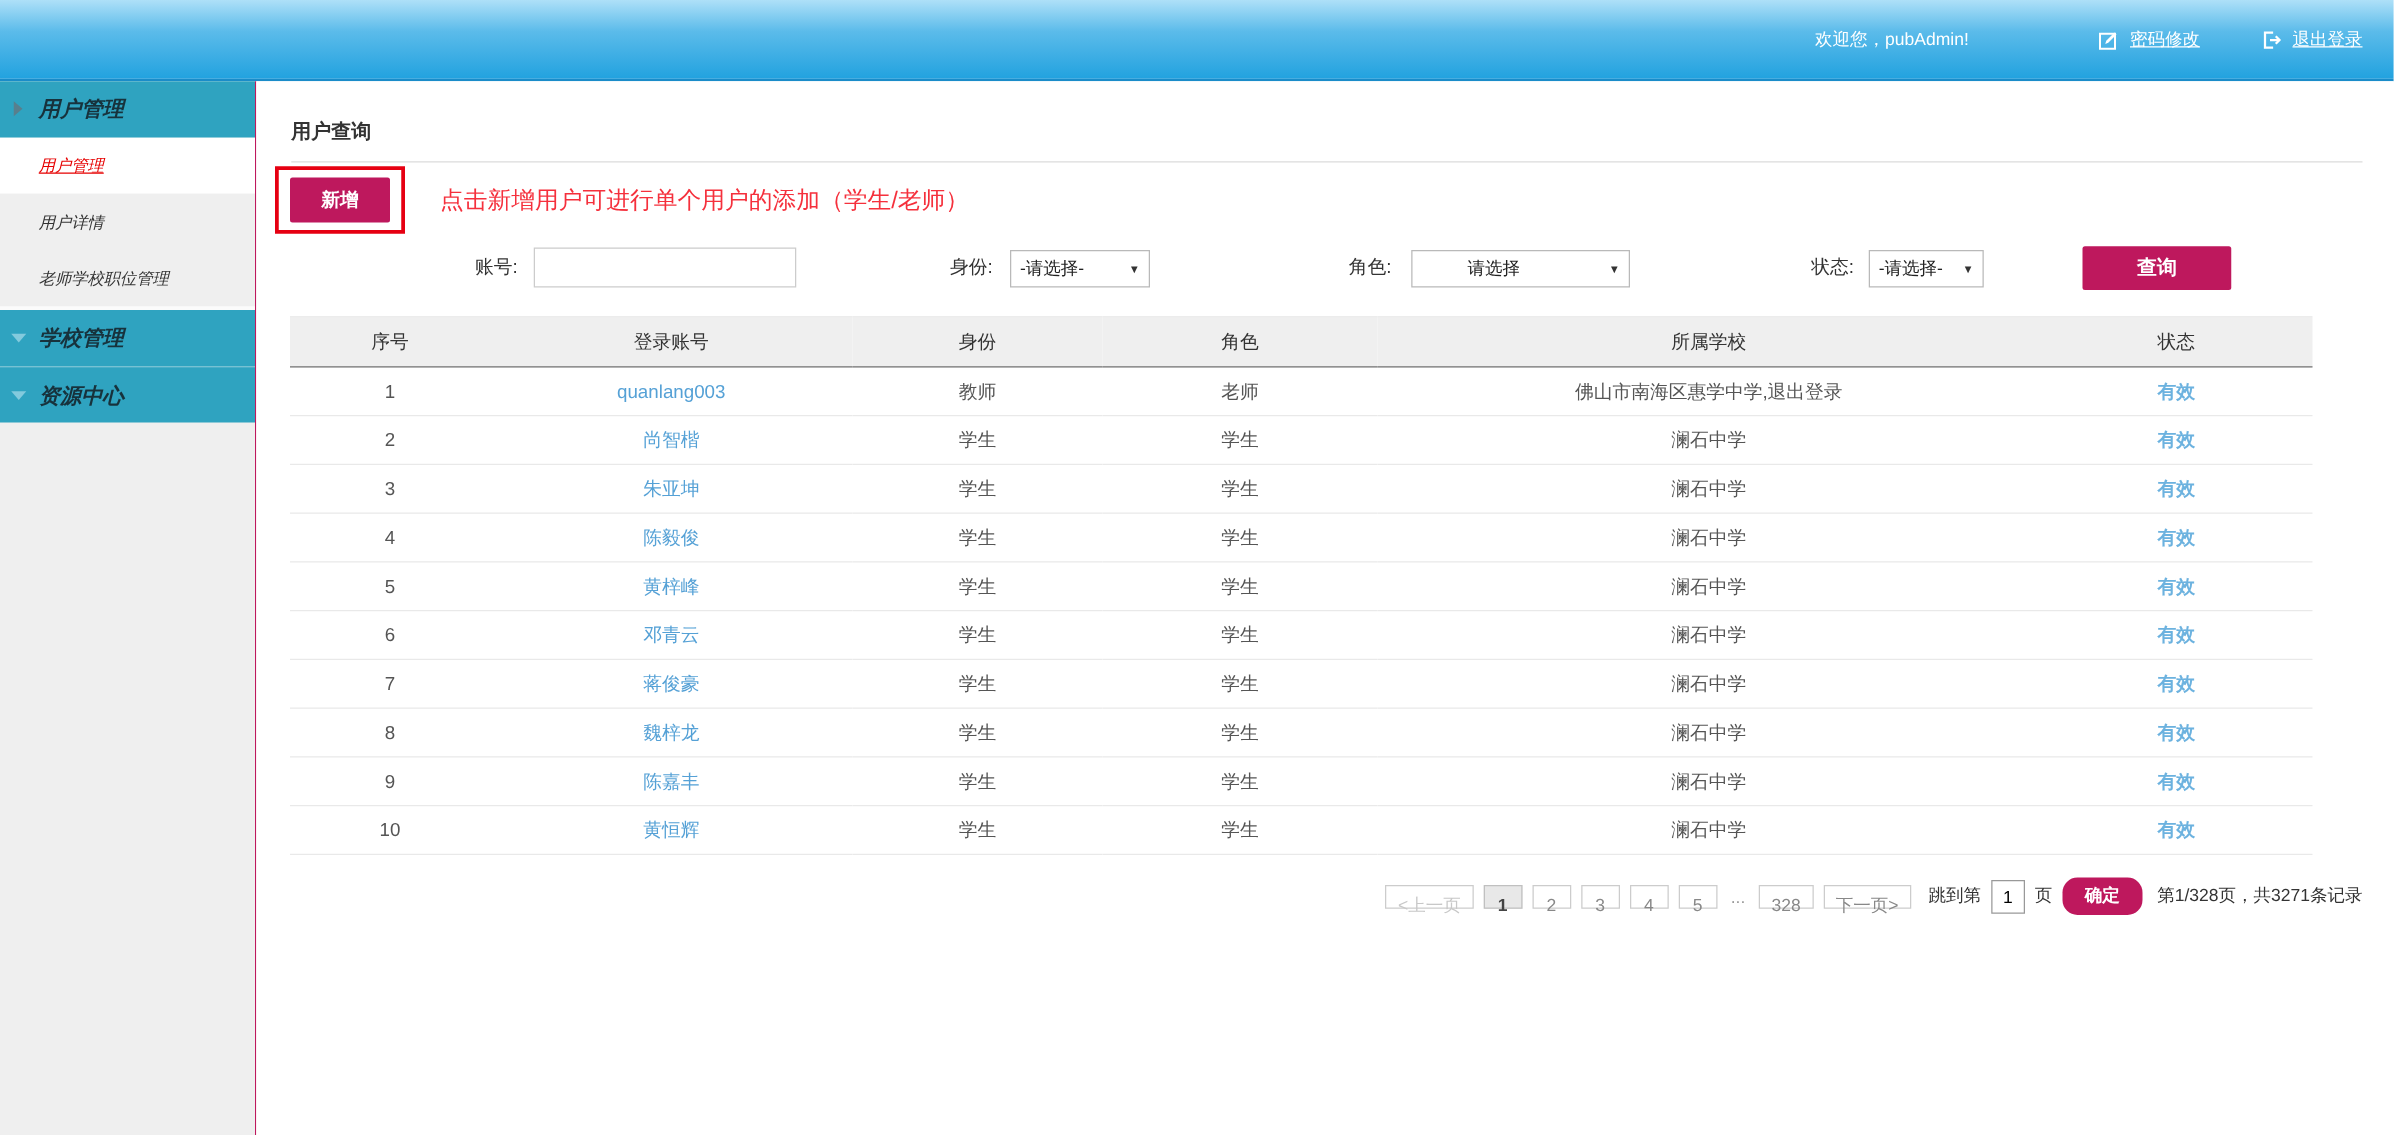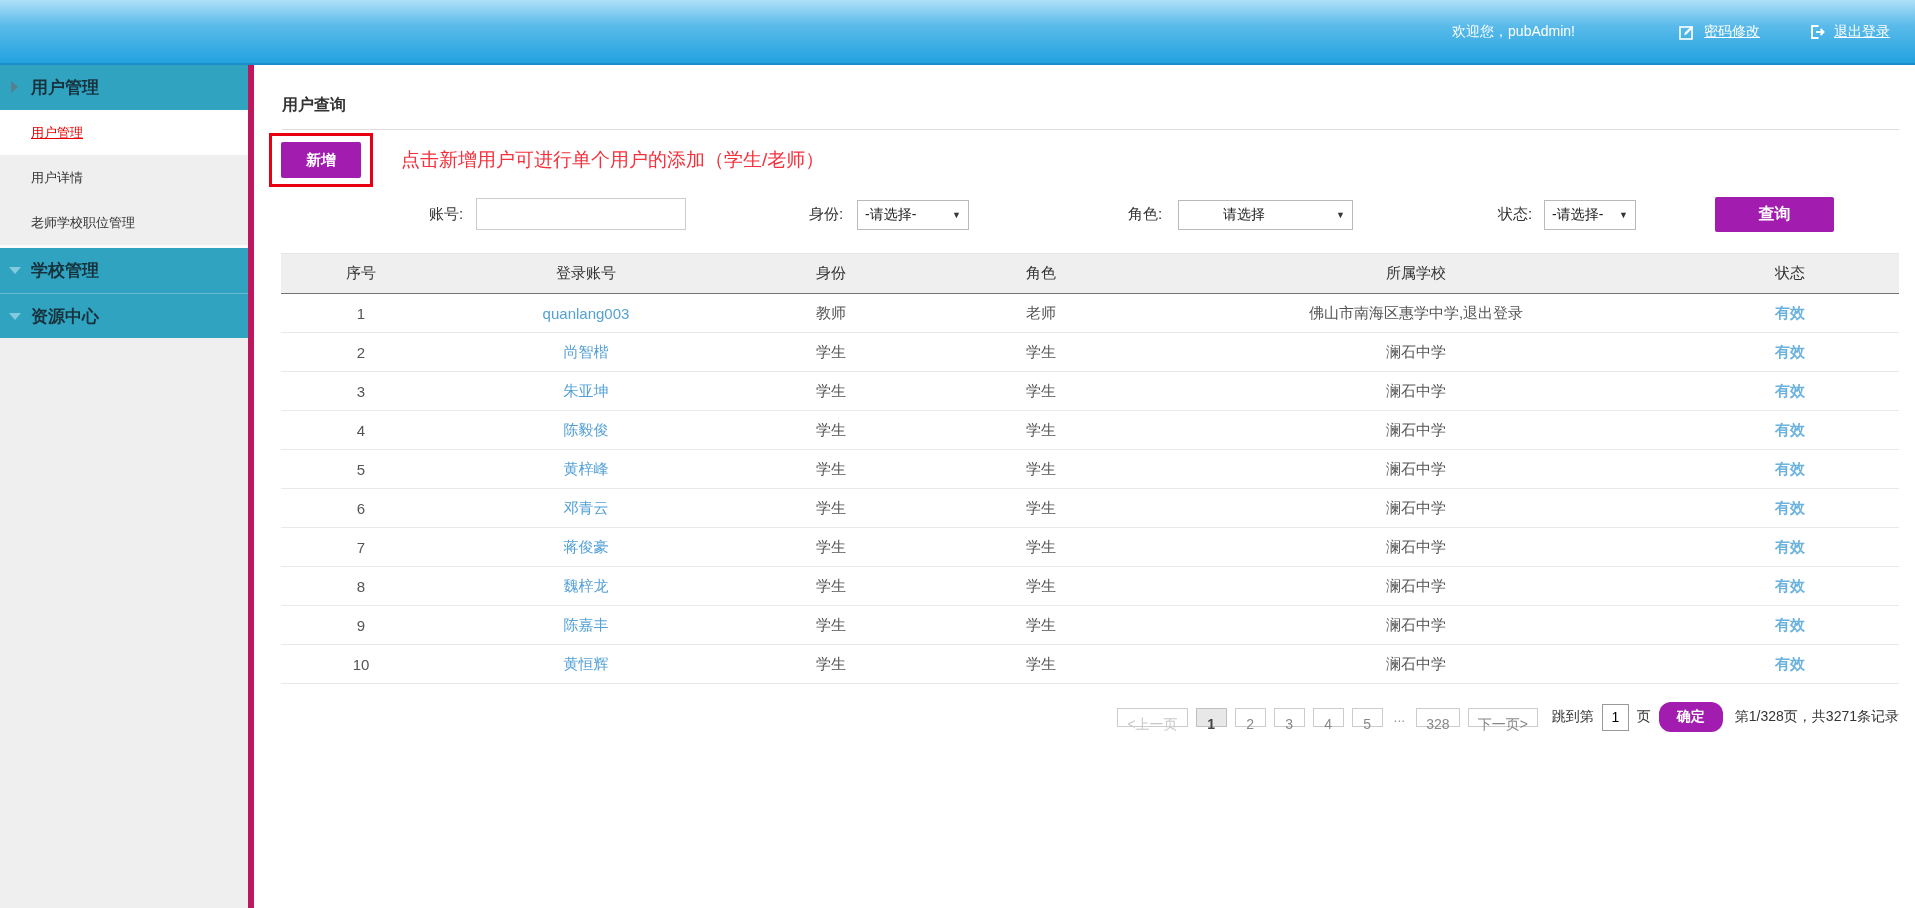--- a/index.html
+++ b/index.html
@@ -14,41 +14,41 @@
     background:linear-gradient(180deg,#aee0f8 0%,#5bbbea 40%,#22a2df 100%);
     border-bottom:2px solid #1a8cc9;
     display:flex; align-items:center; justify-content:flex-end;
     padding-right:25px; color:#fff;
   }
   .welcome { font-size:14px; margin-right:55px; }
   .tb-item { display:flex; align-items:center; gap:8px; font-size:14px; margin-left:48px; cursor:pointer;text-decoration:underline; }
   .tb-item svg { display:block; }
   
   .layout { display:flex; height:843px; }
-  .sidebar { width:254px; background:#efefef; border-right:6px solid #be185d; flex:none; }
+  .sidebar { width:205px; background:#efefef; border-right:1px solid #be185d; flex:none;font-style:italic; }
   .side-header {
     position:relative; height:45px; line-height:45px;
     background:#2fa3c0; color:#17323c; font-weight:bold; font-size:17px;
     padding-left:31px; cursor:pointer;
   }
   .side-header + .side-header { border-top:1px solid rgba(255,255,255,.28); }
   .arr-right { position:absolute; left:11px; top:16px; width:0; height:0;
     border-left:7px solid #587f8d; border-top:6px solid transparent; border-bottom:6px solid transparent; }
   .arr-down { position:absolute; left:9px; top:19px; width:0; height:0;
     border-top:7px solid #83cadd; border-left:6px solid transparent; border-right:6px solid transparent; }
   .side-item { height:45px; line-height:45px; padding-left:31px; font-size:13px; color:#333; background:#efefef; cursor:pointer; }
   .side-item.active { background:#fff; color:#e60000; text-decoration:underline; }
   .side-sep { height:3px; background:#fbfbfb; }
   
   .content { flex:1; background:#fff; }
   .page-title { margin:30px 25px 0 28px; font-size:16px; font-weight:bold; color:#333;
     padding-bottom:13px; border-bottom:1px solid #dcdcdc; }
   .add-row { margin:3px 0 0 15px; display:flex; align-items:center; }
   .red-box { border:3px solid #e60012; padding:6px 9px; display:inline-block; background:#fff; }
-  .btn-blue { background:#a21caf; color:#fff; border:none; cursor:pointer; font-family:inherit; }
+  .btn-blue { background:#be185d; color:#fff; border:none; cursor:pointer; font-family:inherit; }
   .add-btn { width:80px; height:36px; font-size:15px; font-weight:bold; border-radius:2px; }
   .annotation { color:#f5303c; font-size:19px; margin-left:28px; }
   
   .filter-row { position:relative; height:40px; margin-top:10px; }
   .f-label { position:absolute; top:0; font-size:15px; color:#333; line-height:34px; }
   .lbl-account { left:175px; }  .lbl-identity { left:555px; }
   .lbl-role { left:874px; }     .lbl-status { left:1244px; }
   .f-input { position:absolute; left:222px; top:1px; width:210px; height:32px;
     border:1px solid #ccc; font-size:14px; padding:0 8px; font-family:inherit; }
   .f-select { position:absolute; top:3px; height:30px; border:1px solid #b9b9b9; background:#fff;

